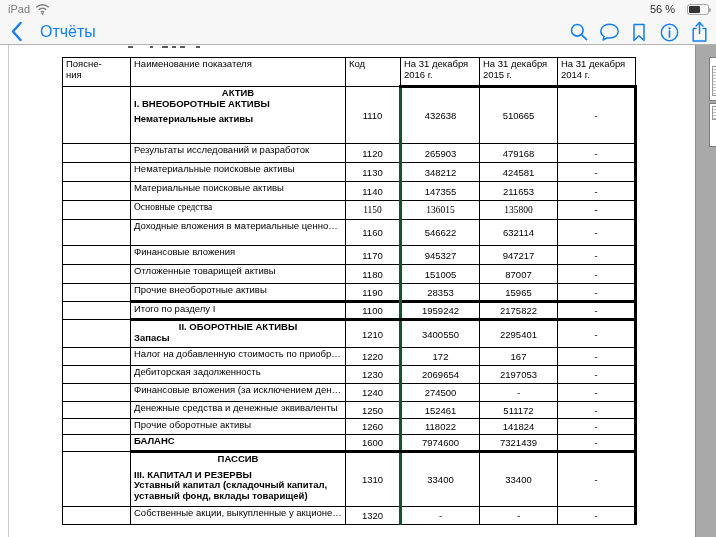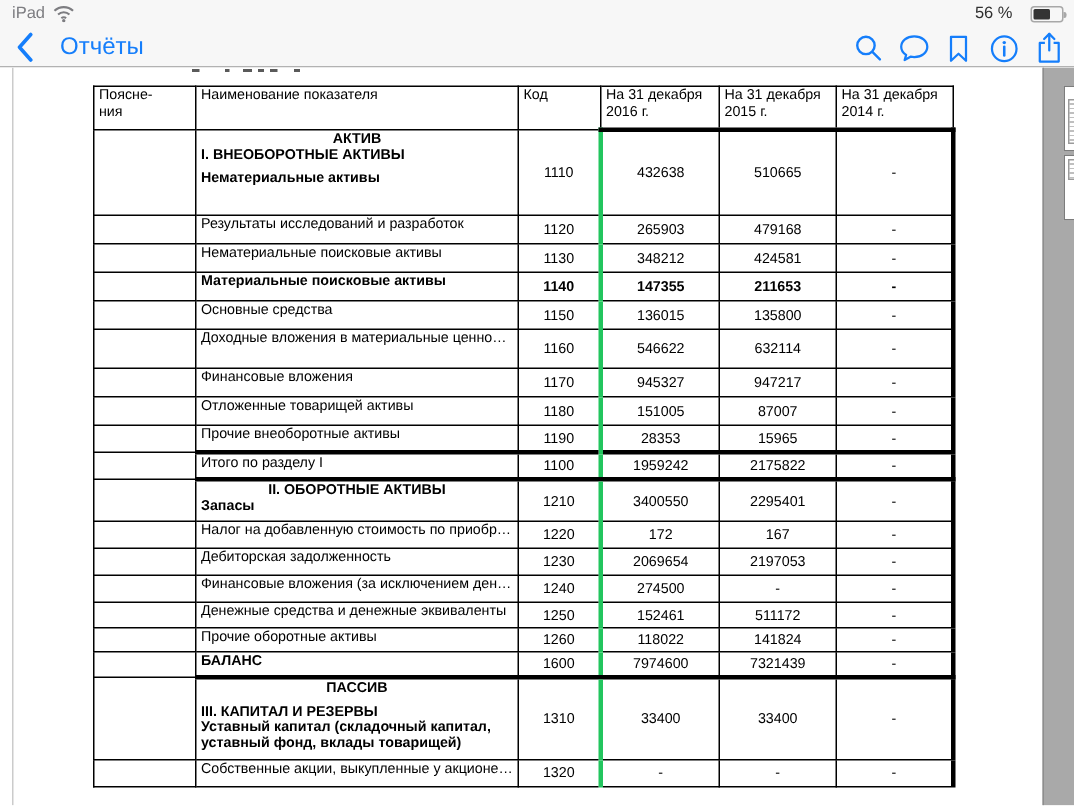--- a/index.html
+++ b/index.html
@@ -38,21 +38,21 @@
              font-size:9.5px;color:#000;}
   .doc-table td{border:1px solid #000;padding:1px 3px;overflow:hidden;box-sizing:border-box;}
   .doc-table .hdr td{vertical-align:top;height:29px;font-size:9.5px;}
   .doc-table td.name{vertical-align:top;text-align:left;}
   .doc-table td.code,.doc-table td.val{text-align:center;vertical-align:middle;}
   .doc-table td.name.b{font-weight:bold;}
   .doc-table .line{line-height:10.5px;white-space:nowrap;}
   .doc-table .line.c{text-align:center;white-space:normal;}
   .doc-table .line.wrap{white-space:normal;}
   .doc-table .gap{height:5px;}
-  .doc-table td.tl{border-left:3px solid #22c55e;}
+  .doc-table td.tl{border-left:3px solid #14532d;}
   .doc-table td.trr{border-right:3px solid #000;}
   .doc-table td.vt{border-top:3px solid #000;}
   .doc-table td.tt{border-top:3px solid #000;}
   .doc-table td.tb{border-bottom:3px solid #000;}
 
   
   .sidebar{position:absolute;right:0;top:0;bottom:0;width:40px;background:#a9a9a9;
            border-left:1px solid #8e8e8e;box-sizing:border-box;}
   .thumb{position:absolute;left:13px;width:24px;height:44px;background:#fff;
          border:1px solid #7c7c7c;box-sizing:border-box;cursor:pointer;}
@@ -206,31 +206,31 @@
         <tr style="height: 19px;">
           <td class="expl"></td>
           <td class="name">
             <div class="line">Нематериальные поисковые активы</div>
           </td>
           <td class="code">1130</td>
           <td class="val tl">348212</td>
           <td class="val">424581</td>
           <td class="val trr">-</td>
         </tr>
-        <tr style="height: 19px; font-weight: bold;">
+        <tr style="height: 19px;">
           <td class="expl"></td>
           <td class="name">
             <div class="line">Материальные поисковые активы</div>
           </td>
           <td class="code">1140</td>
           <td class="val tl">147355</td>
           <td class="val">211653</td>
           <td class="val trr">-</td>
         </tr>
-        <tr style="height: 19px;">
+        <tr style="height: 19px; font-family: Liberation Serif, serif;">
           <td class="expl"></td>
           <td class="name">
             <div class="line">Основные средства</div>
           </td>
           <td class="code">1150</td>
           <td class="val tl">136015</td>
           <td class="val">135800</td>
           <td class="val trr">-</td>
         </tr>
         <tr style="height: 26px;">

